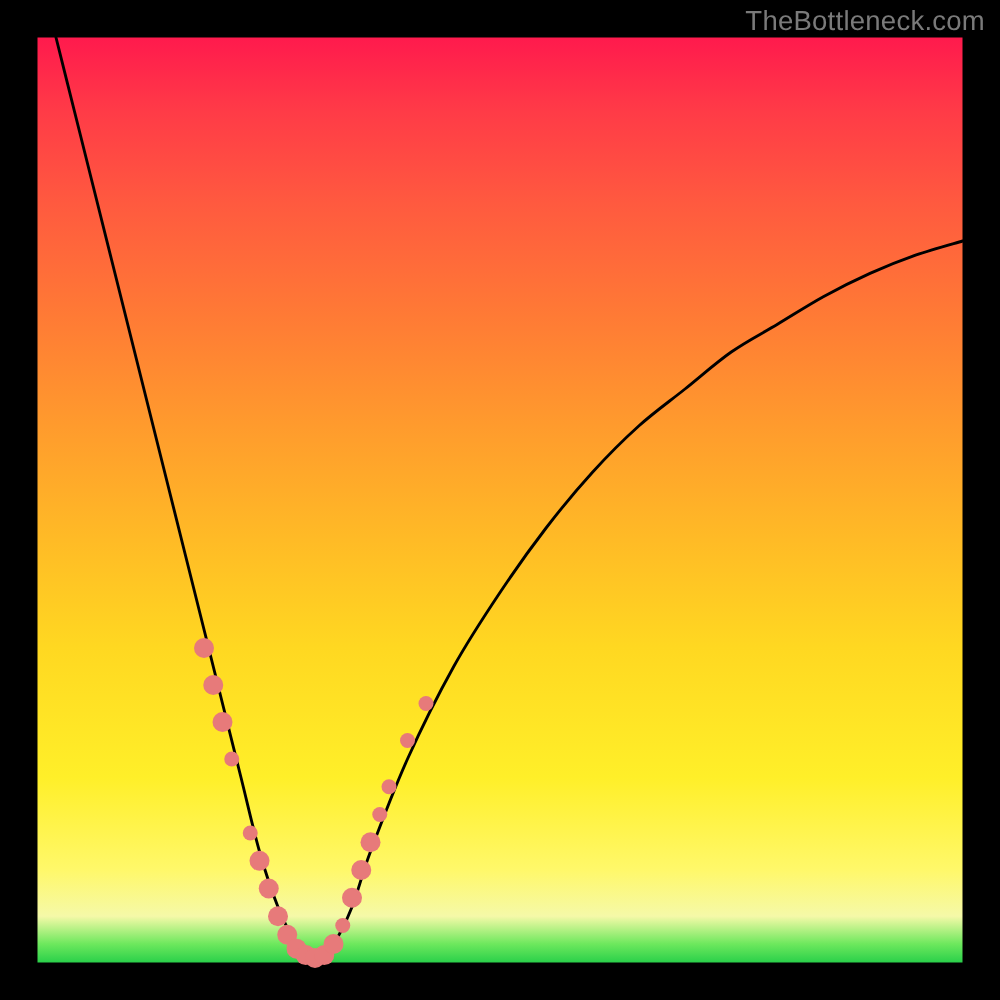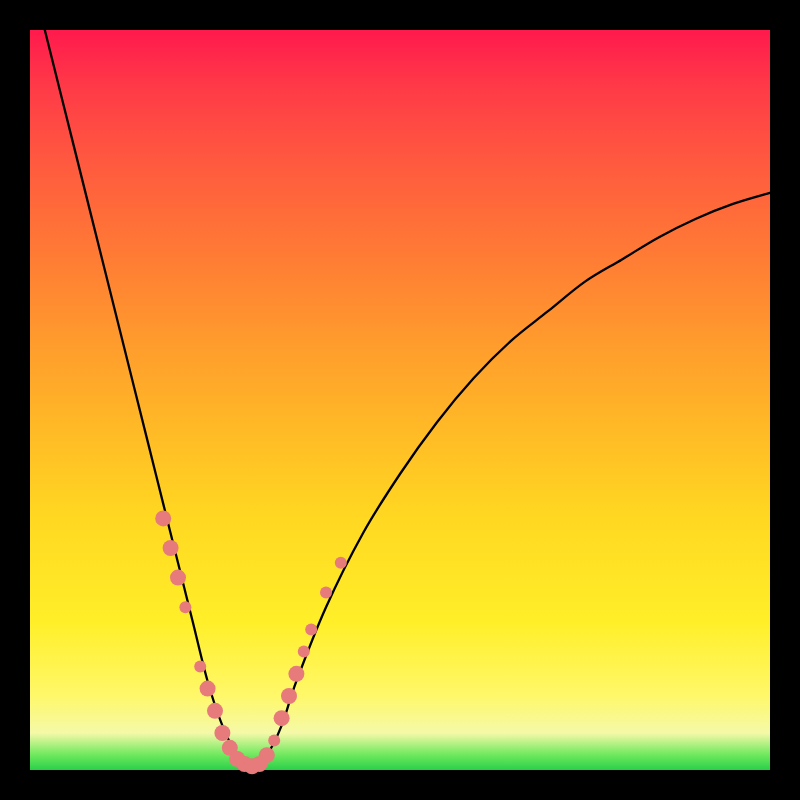--- a/index.html
+++ b/index.html
@@ -55,20 +55,21 @@
     top: 0;
     width: 740px;
     height: 740px;
     overflow: visible;
   }
 </style>
 </head>
 <body>
 
 <div class="frame">
+  <div class="watermark">TheBottleneck.com</div>
   <div class="plot-area">
     <svg class="overlay" viewBox="0 0 740 740" preserveAspectRatio="none">
       <path id="curve-path" fill="none" stroke="#000000" stroke-width="2.3" stroke-linejoin="round" stroke-linecap="round" d="M 14.8 0 C 17.266666666666666 9.866666666666655, 24.666666666666668 39.4666666666666, 29.6 59.19999999999993 C 34.53333333333333 78.93333333333327, 39.46666666666667 98.66666666666663, 44.4 118.39999999999998 C 49.33333333333333 138.13333333333333, 54.266666666666666 157.8666666666667, 59.2 177.60000000000002 C 64.13333333333334 197.33333333333334, 69.06666666666666 217.06666666666663, 74 236.79999999999995 C 78.93333333333334 256.5333333333333, 83.86666666666666 276.26666666666665, 88.8 296 C 93.73333333333333 315.73333333333335, 98.66666666666667 335.46666666666664, 103.60000000000001 355.2 C 108.53333333333335 374.93333333333334, 113.46666666666667 394.66666666666663, 118.4 414.4 C 123.33333333333334 434.1333333333333, 128.26666666666665 453.8666666666667, 133.2 473.6 C 138.13333333333333 493.33333333333337, 143.06666666666666 513.0666666666666, 148 532.8 C 152.93333333333334 552.5333333333333, 157.86666666666667 572.2666666666667, 162.8 592 C 167.73333333333335 611.7333333333333, 172.66666666666666 633.9333333333334, 177.6 651.2 C 182.53333333333333 668.4666666666667, 187.46666666666667 683.2666666666667, 192.4 695.6 C 197.33333333333334 707.9333333333334, 202.26666666666668 717.8000000000001, 207.20000000000002 725.2 C 212.13333333333335 732.6, 217.06666666666666 740, 222 740 C 226.93333333333334 740, 231.86666666666667 732.6, 236.8 725.2 C 241.73333333333335 717.8000000000001, 246.66666666666669 707.9333333333334, 251.60000000000002 695.6 C 256.53333333333336 683.2666666666667, 259 670.9333333333334, 266.4 651.2 C 273.79999999999995 631.4666666666667, 284.9 601.8666666666667, 296 577.2 C 307.1 552.5333333333334, 320.6666666666667 525.4, 333 503.2 C 345.3333333333333 481, 357.66666666666663 462.5, 370 444 C 382.33333333333337 425.5, 394.66666666666674 408.2333333333334, 407.00000000000006 392.20000000000005 C 419.33333333333337 376.1666666666667, 431.6666666666667 361.3666666666666, 444 347.79999999999995 C 456.3333333333333 334.2333333333333, 468.6666666666667 321.9, 481 310.8 C 493.3333333333333 299.70000000000005, 505.6666666666667 291.06666666666666, 518 281.2 C 530.3333333333334 271.3333333333333, 542.6666666666666 260.2333333333333, 555 251.59999999999997 C 567.3333333333334 242.96666666666664, 579.6666666666666 236.8, 592 229.40000000000003 C 604.3333333333334 222.00000000000006, 616.6666666666666 213.98333333333338, 629 207.20000000000005 C 641.3333333333334 200.4166666666667, 653.6666666666666 194.25000000000006, 666 188.70000000000005 C 678.3333333333334 183.15000000000003, 690.6666666666666 178.21666666666667, 703 173.89999999999998 C 715.3333333333334 169.5833333333333, 733.8333333333334 164.64999999999995, 740 162.79999999999995"></path>
       <g id="marker-group">
           <circle cx="133.2" cy="488.4" r="8" fill="#e77a7a"></circle>
           <circle cx="140.6" cy="518" r="8" fill="#e77a7a"></circle>
           <circle cx="148" cy="547.6" r="8" fill="#e77a7a"></circle>
           <circle cx="155.4" cy="577.2" r="6" fill="#e77a7a"></circle>
           <circle cx="170.20000000000002" cy="636.4" r="6" fill="#e77a7a"></circle>
           <circle cx="177.6" cy="658.6" r="8" fill="#e77a7a"></circle>

